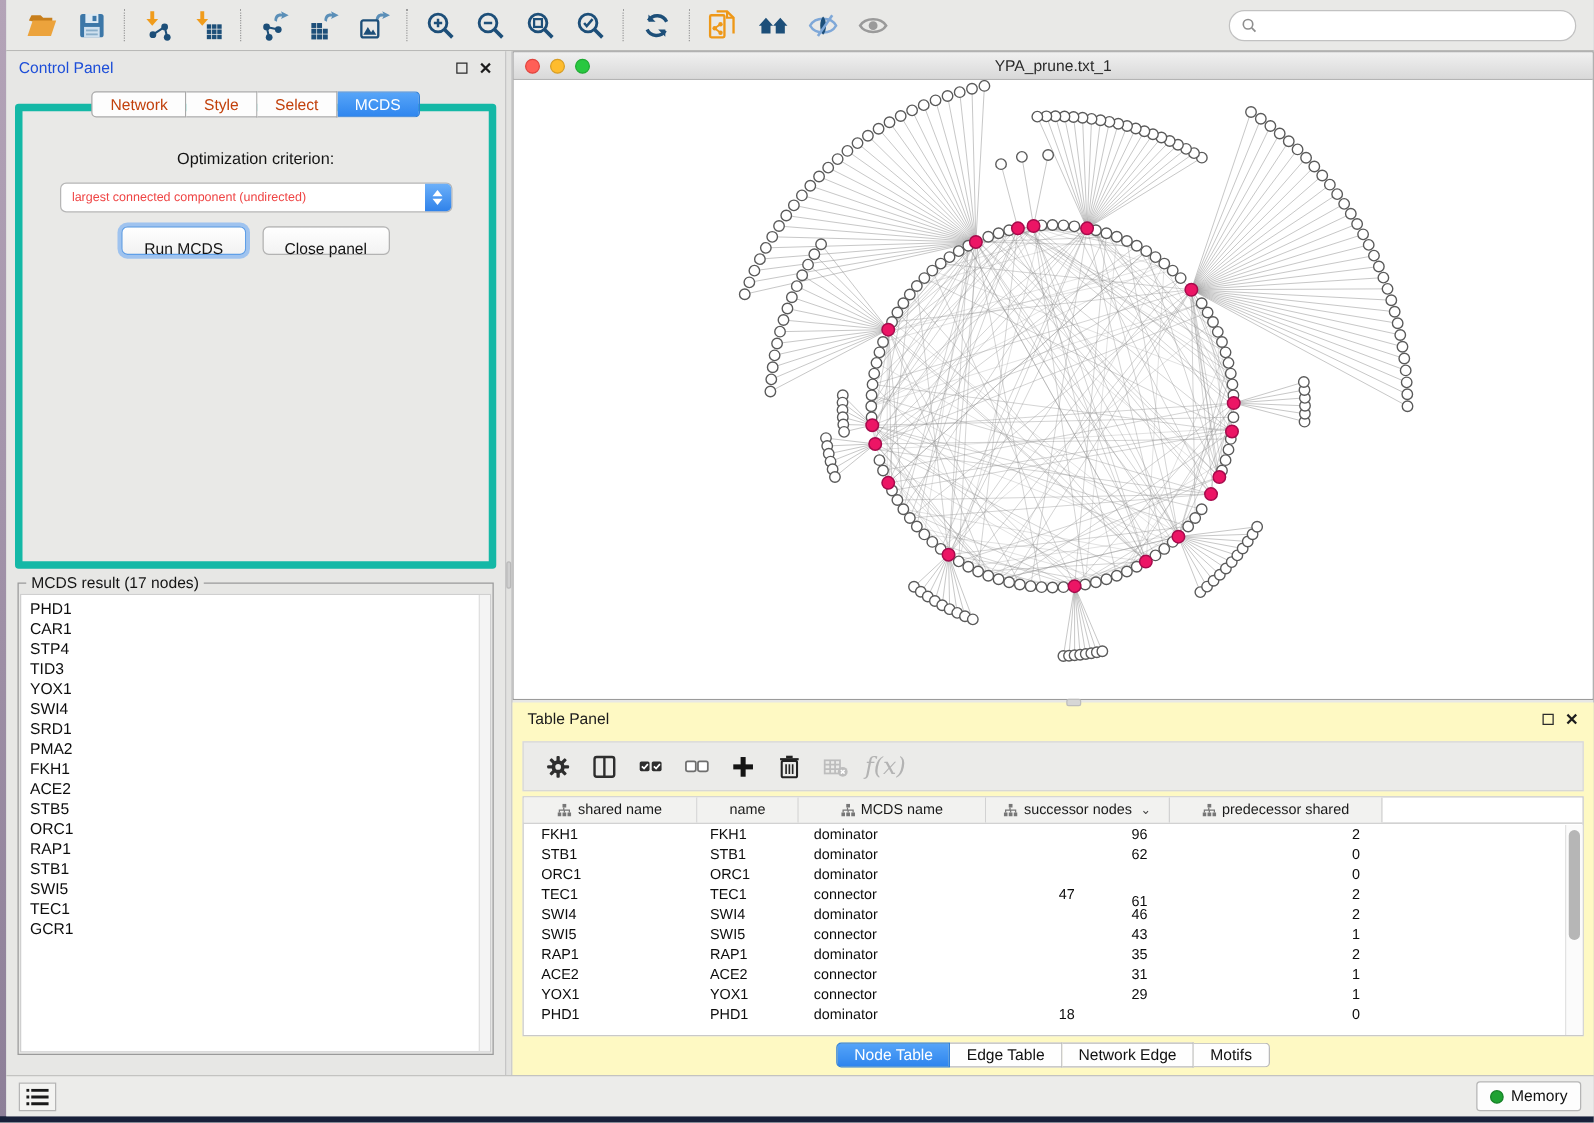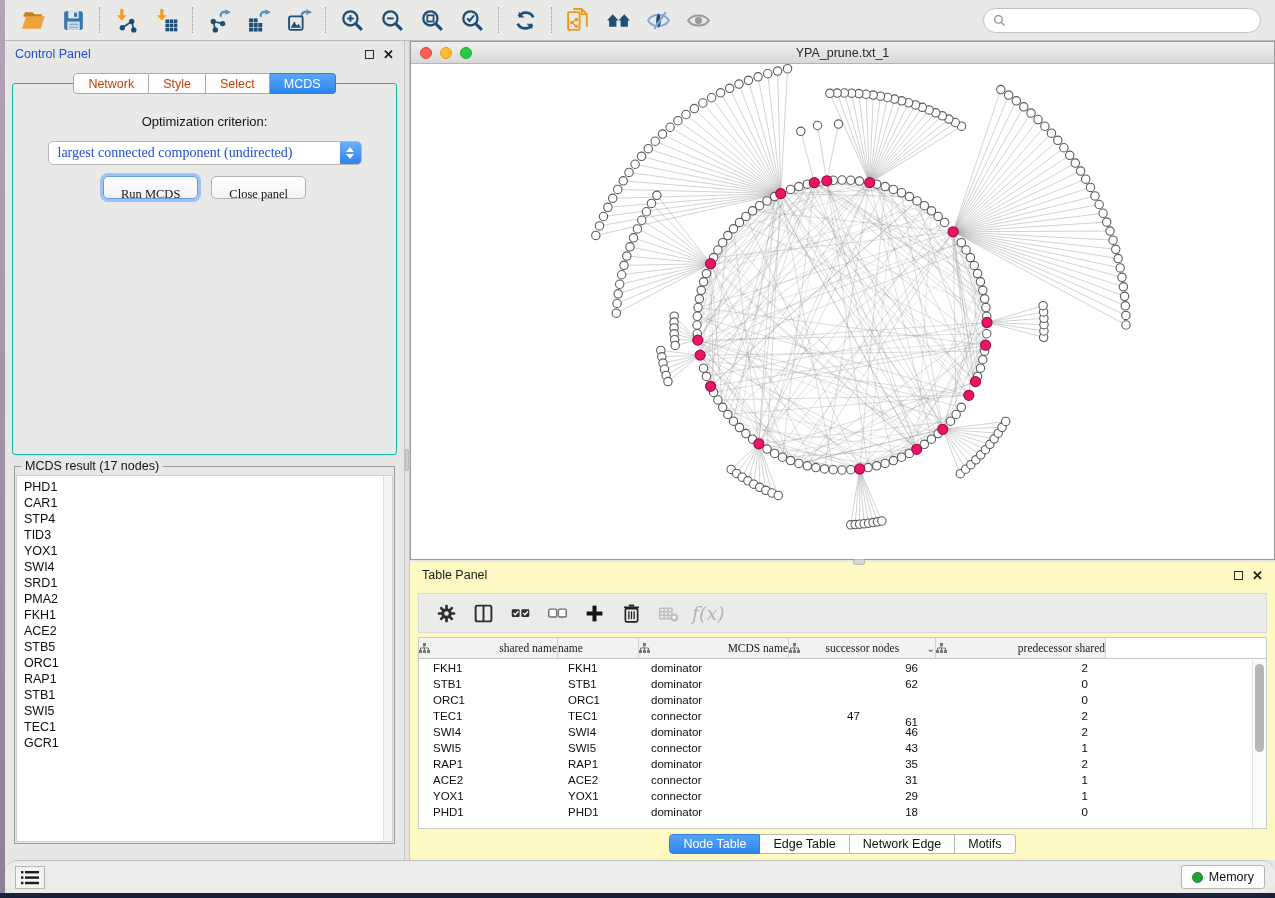--- a/index.html
+++ b/index.html
@@ -24,29 +24,29 @@
   .win-btns { margin-left:auto; display:flex; align-items:center; gap:9px; }
   .float-btn { width:9px; height:9px; border:1.6px solid #2b2b2b; display:inline-block; cursor:pointer; }
   .close-btn { font-size:13px; font-weight:bold; color:#1c1c1c; line-height:1; cursor:pointer; }
 
   .cp-tabs { position:absolute; left:0; right:0; top:32px; display:flex; justify-content:center; z-index:3; }
   .cp-tab { height:21px; padding:0 14px; display:flex; align-items:center; font-size:12.5px; background:#fdfdfd; border:1px solid #a9a9a9; border-left:none; color:#c2410c; cursor:pointer; }
   .cp-tab:first-child { border-left:1px solid #a9a9a9; border-radius:4px 0 0 4px; }
   .cp-tab:last-child { border-radius:0 4px 4px 0; }
   .cp-tab.sel { background:linear-gradient(180deg,#57a5f8,#2f86ef); color:#fff; border-color:#2f7fd8; }
 
-  .cp-body { position:absolute; left:7px; right:7px; top:42px; height:372px; background:#e9e9e7; border:1px solid #14b8a6; border-radius:3px; }
+  .cp-body { position:absolute; left:7px; right:7px; top:42px; height:372px; background:#e9e9e7; border:6px solid #14b8a6; border-radius:3px; }
   .opt-label { text-align:center; font-size:13px; color:#141414; margin-top:30px; }
   .dropdown { position:relative; margin:12px auto 0; width:314px; height:24px; background:#fff; border:1px solid #b6b6b6; border-radius:5px; display:flex; align-items:center; cursor:pointer; }
-  .dd-text { font-size:14px; color:#1d4ed8; padding-left:9px; flex:1; white-space:nowrap;font-family:Liberation Serif, serif; }
+  .dd-text { font-size:10px; color:#ef4444; padding-left:9px; flex:1; white-space:nowrap; }
   .dd-step { width:21px; height:22px; border-radius:0 4px 4px 0; background:linear-gradient(180deg,#6cb0f9,#2f82ea); display:flex; flex-direction:column; align-items:center; justify-content:center; gap:2px; }
   .dd-up { width:0; height:0; border-left:4px solid transparent; border-right:4px solid transparent; border-bottom:5px solid #fff; }
   .dd-dn { width:0; height:0; border-left:4px solid transparent; border-right:4px solid transparent; border-top:5px solid #fff; }
   .btn-row { display:flex; justify-content:center; gap:13px; margin-top:11px; }
-  .pushbtn { height:23px; padding:10px 17px; background:linear-gradient(180deg,#ffffff,#f2f2f2); border:1px solid #b3b3b3; border-radius:5px; font-size:12.5px; color:#141414; cursor:pointer; font-family:Liberation Serif, serif; }
+  .pushbtn { height:23px; padding:10px 17px; background:linear-gradient(180deg,#ffffff,#f2f2f2); border:1px solid #b3b3b3; border-radius:5px; font-size:12.5px; color:#141414; cursor:pointer; font-family:Liberation Sans, sans-serif; }
   .pushbtn.focused { box-shadow:0 0 0 3px rgba(110,170,245,.6); border-color:#5f9fe8; }
 
   .result-group { position:absolute; left:9px; right:9px; top:425px; bottom:16px; border:1px solid #9a9a9a; }
   .result-legend { position:absolute; top:-8px; left:6px; background:#e7e7e5; padding:0 4px; font-size:12.5px; color:#141414; }
   .result-list { position:absolute; inset:8px 1px 1px 1px; margin:0 0 0 0; background:#fff; border:1px solid #cfcfcf; overflow:hidden; }
   .result-inner { position:absolute; inset:0 9px 0 0; padding:3px 0 0 7px; }
   .result-item { font-size:12.5px; color:#0d0d0d; line-height:16px; }
   .result-scroll { position:absolute; top:0; bottom:0; right:0; width:9px; background:#f4f4f4; border-left:1px solid #e0e0e0; }
 
   
@@ -70,37 +70,37 @@
   .tp-titlebar { height:26px; display:flex; align-items:center; padding:0 12px; }
   .tp-title { font-size:12.5px; color:#1c1c1c; }
   .tp-toolbar { position:absolute; left:8px; right:8px; top:31px; height:40px; background:#ebebe9; border:1px solid #d8d8d6; display:flex; align-items:center; padding-left:12px; gap:7px; }
   .tp-ic { width:30px; height:30px; display:flex; align-items:center; justify-content:center; cursor:pointer; }
   .tp-ic svg { width:21px; height:21px; }
   .tp-ic.disabled { cursor:default; }
   .fx-label { font-family:"DejaVu Serif","Liberation Serif",serif; font-style:italic; font-size:19px; color:#b3b3b3; margin-left:2px; }
 
   .ntable { position:absolute; left:8px; right:8px; top:75px; bottom:31px; background:#fff; border:1px solid #c9c9c9; }
   .ntable-head { display:flex; height:21px; border-bottom:1px solid #c4c4c4; }
-  .th { background:#f2f2f0; border-right:1px solid #d2d2d2; display:flex; align-items:center; justify-content:space-between; gap:5px; font-size:11.5px; color:#1a1a1a; overflow:hidden;font-family:Liberation Serif, serif; }
+  .th { background:#f2f2f0; border-right:1px solid #d2d2d2; display:flex; align-items:center; justify-content:center; gap:5px; font-size:11.5px; color:#1a1a1a; overflow:hidden; }
   .th .treeic { flex:0 0 auto; }
   .sortchev { font-size:10px; color:#444; margin-left:2px; }
   .ntable-body { position:absolute; top:22px; left:0; right:14px; bottom:0; overflow:hidden; }
   .trow { display:flex; height:16px; align-items:center; }
   .td { font-size:11.5px; color:#0d0d0d; white-space:nowrap; overflow:hidden; }
   .vscroll { position:absolute; top:22px; right:0; width:14px; bottom:0; background:#fbfbfb; border-left:1px solid #e2e2e2; }
   .vthumb { position:absolute; left:2px; right:2px; top:4px; height:88px; background:#b6b6b6; border-radius:5px; }
 
   .tp-tabs { position:absolute; left:0; right:0; bottom:6px; display:flex; justify-content:center; }
   .tp-tab { height:20px; padding:0 13px; display:flex; align-items:center; font-size:12.5px; background:#fefefe; border:1px solid #b9b9b9; border-left:none; color:#111; cursor:pointer; }
   .tp-tab:first-child { border-left:1px solid #b9b9b9; border-radius:4px 0 0 4px; }
   .tp-tab:last-child { border-radius:0 4px 4px 0; }
   .tp-tab.sel { background:linear-gradient(180deg,#55a4f8,#2e85ee); color:#fff; border-color:#2f7fd8; }
 
   
-  .statusbar { position:absolute; left:0; right:0; bottom:0; height:33px; background:#ececea; border-top:1px solid #c3c3c1;border-radius:13px; }
+  .statusbar { position:absolute; left:0; right:0; bottom:0; height:33px; background:#ececea; border-top:1px solid #c3c3c1; }
   .list-btn { position:absolute; left:10px; top:5px; width:30px; height:23px; background:#f4f4f2; border:1px solid #b5b5b5; display:flex; align-items:center; justify-content:center; cursor:pointer; }
   .memory-btn { position:absolute; right:10px; top:4px; height:24px; background:#fdfdfd; border:1px solid #b5b5b5; border-radius:3px; display:flex; align-items:center; padding:0 10px; gap:6px; cursor:pointer; }
   .mem-dot { width:11px; height:11px; border-radius:50%; background:#1fa233; border:1px solid #178228; }
   .memory-btn span.lbl { font-size:12.5px; color:#111; }
 </style>
 </head>
 <body>
 
 <div class="screen">
   <div class="wallpaper-left"></div>
@@ -1135,21 +1135,21 @@
               <div class="td" style="width: 139px; padding-left: 14px;">YOX1</div>
               <div class="td" style="width: 81px; padding-left: 10px;">YOX1</div>
               <div class="td" style="width: 150px; padding-left: 12px;">connector</div>
               <div class="td" style="width: 147px; text-align: right; padding-right: 18px;">29</div>
               <div class="td" style="width: 170px; text-align: right; padding-right: 18px;">1</div>
             </div>
             <div class="trow">
               <div class="td" style="width: 139px; padding-left: 14px;">PHD1</div>
               <div class="td" style="width: 81px; padding-left: 10px;">PHD1</div>
               <div class="td" style="width: 150px; padding-left: 12px;">dominator</div>
-              <div class="td" style="width: 147px; text-align: right; padding-right: 18px;">18</div>
+              <div class="td" style="width: 147px; text-align: center; padding-right: 18px;">18</div>
               <div class="td" style="width: 170px; text-align: right; padding-right: 18px;">0</div>
             </div>
           </div>
         <div class="vscroll">
             <div class="vthumb"></div>
           </div>
       </div>
 
       <div class="tp-tabs">
         <div class="tp-tab sel">Node Table</div>

